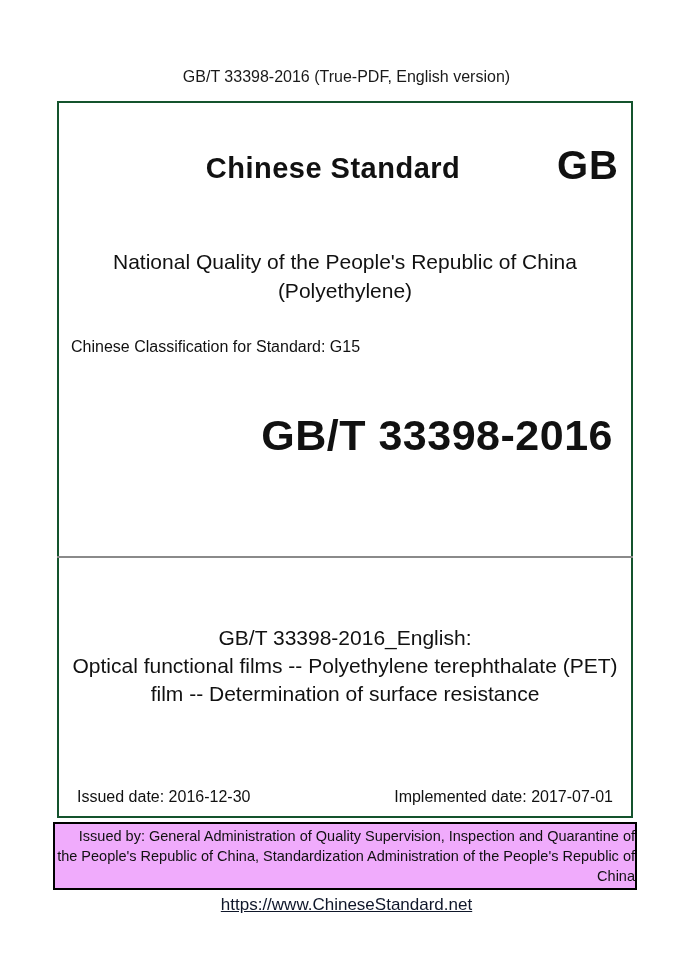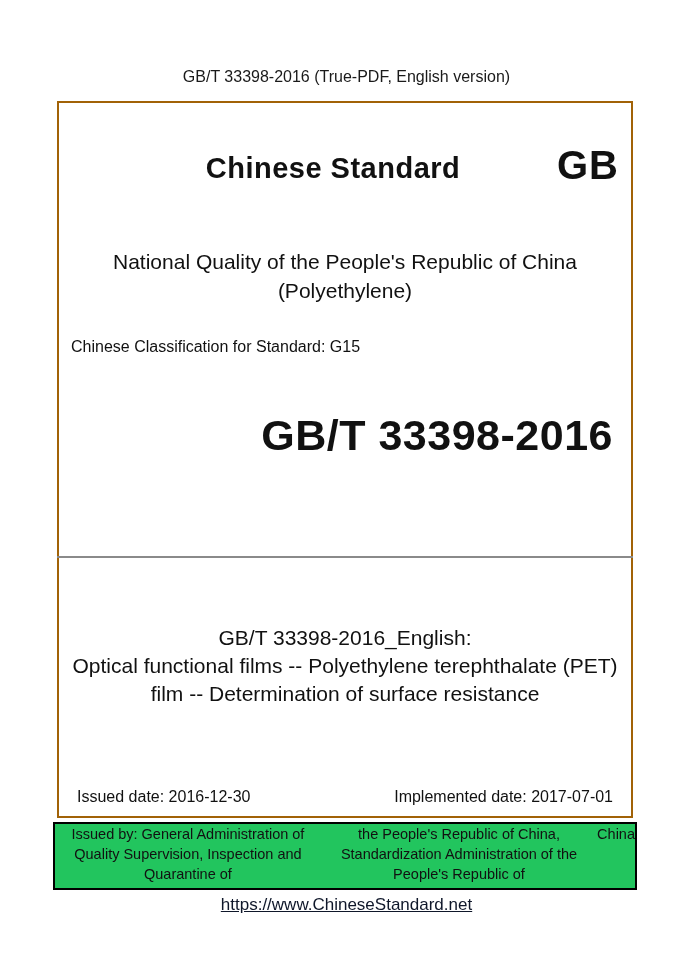--- a/index.html
+++ b/index.html
@@ -30,21 +30,21 @@
     color: #1a1a1a;
   }
 
   
   .cover-box {
     position: absolute;
     left: 57px;
     top: 101px;
     width: 576px;
     height: 717px;
-    border: 2px solid #a16207;
+    border: 2px solid #14532d;
     box-sizing: border-box;
     background: #ffffff;
   }
   .cover-inner {
     position: absolute;
     inset: 0;
   }
 
   .brand-title {
     position: absolute;
@@ -130,27 +130,27 @@
   
   .issuer-box {
     position: absolute;
     left: 53px;
     top: 822px;
     width: 584px;
     height: 68px;
     border: 2px solid #000000;
     box-sizing: border-box;
     display: flex;
-    flex-direction: row;
-    align-items: flex-start;
+    flex-direction: column;
+    align-items: flex-end;
     justify-content: center;
     text-align: center;
     font-size: 14.5px;
     line-height: 20px;
-    background: #22c55e;
+    background: #f0abfc;
   }
 
   
   .doc-footer {
     position: absolute;
     top: 894px;
     left: 0;
     width: 100%;
     text-align: center;
     font-size: 17px;

